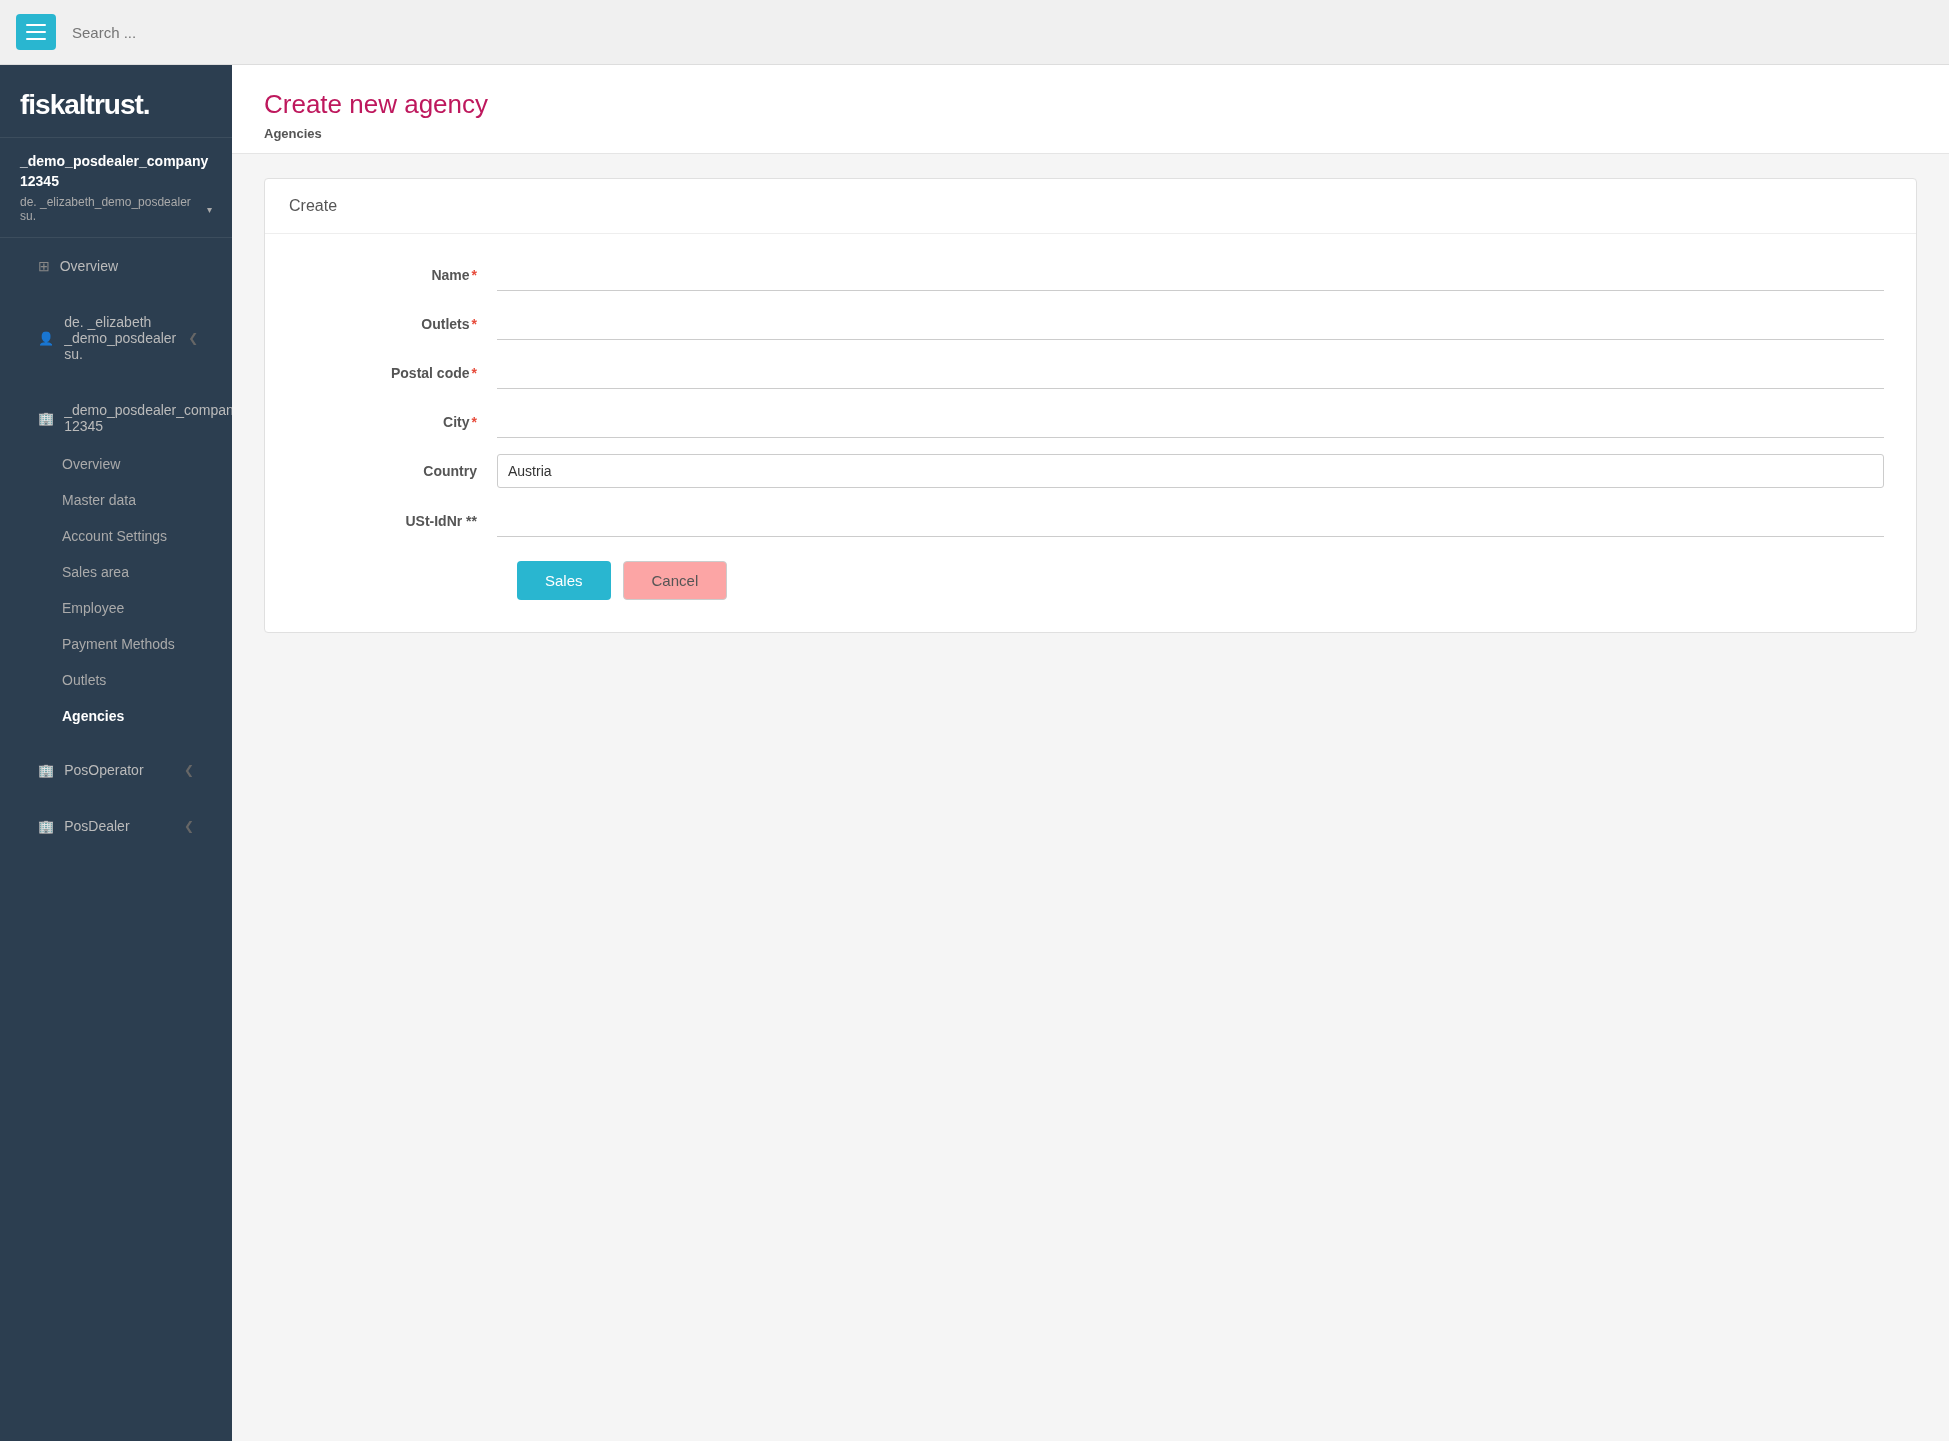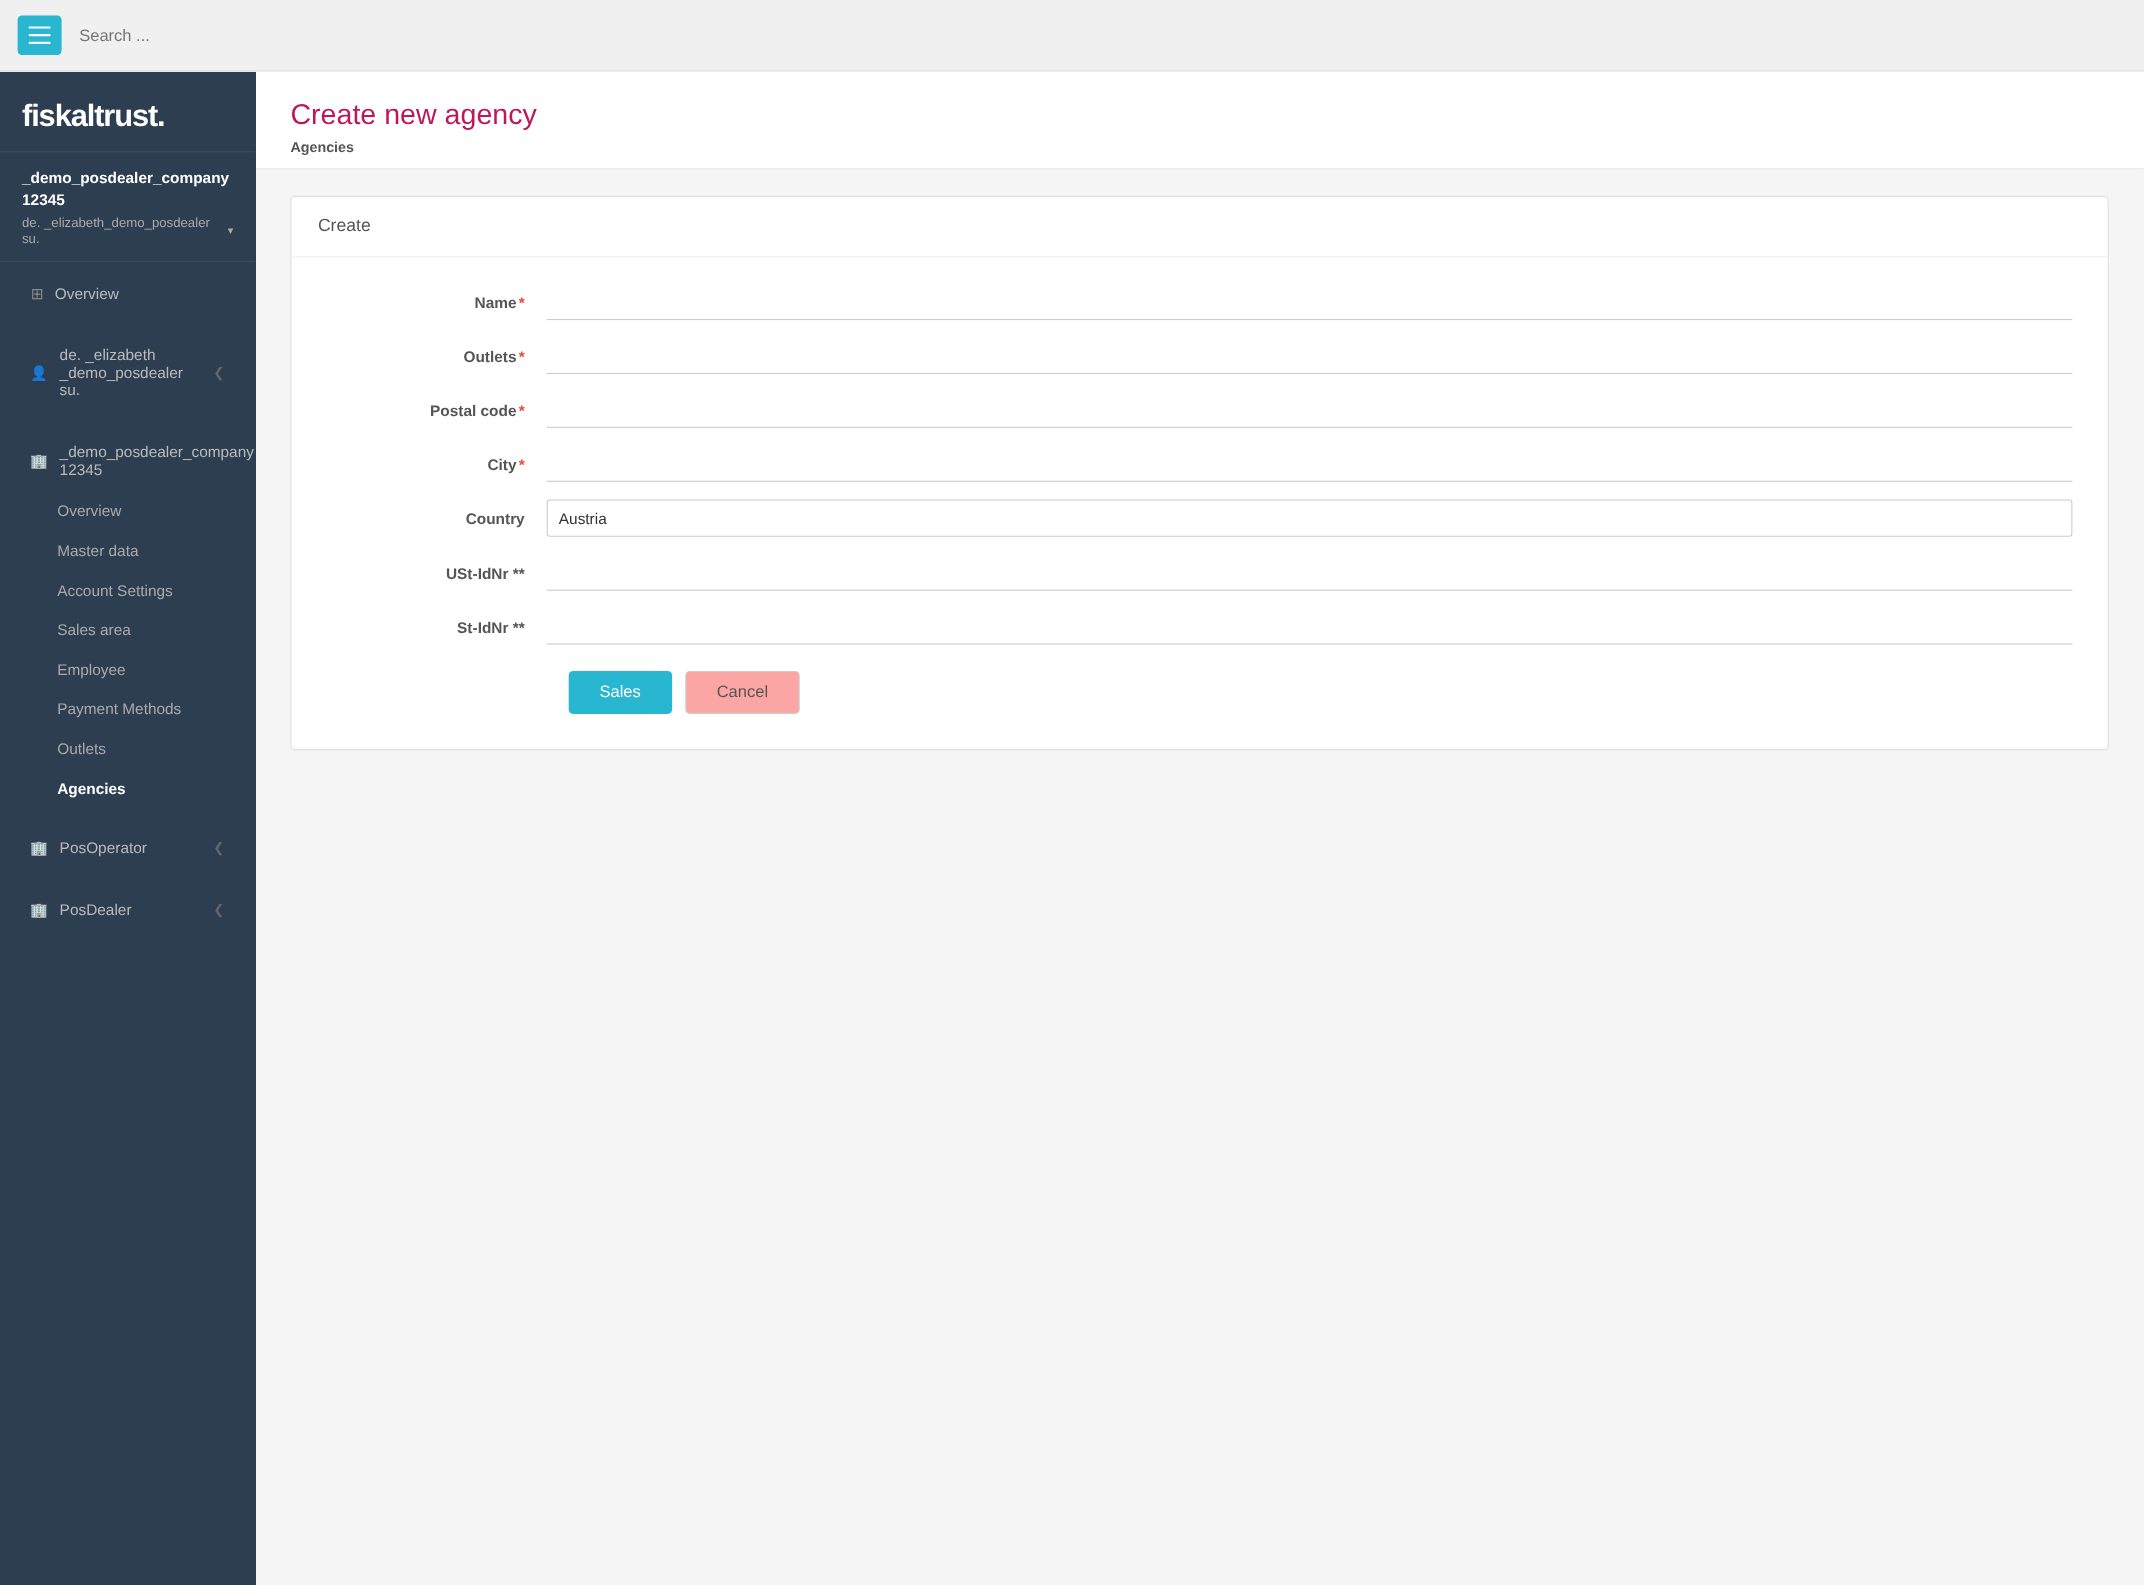--- a/index.html
+++ b/index.html
@@ -90,21 +90,21 @@
       align-items: center;
       gap: 4px;
     }
     .sidebar-user .user-name .chevron {
       color: #aaa;
       font-size: 10px;
     }
 
     
     .nav-section {
-      padding: 8px 8px;
+      padding: 8px 18px;
     }
     .nav-item {
       display: flex;
       align-items: center;
       padding: 12px 20px;
       cursor: pointer;
       font-size: 14px;
       color: #bbb;
       gap: 10px;
       transition: background 0.15s;
@@ -394,26 +394,20 @@
             </select>
           </div>
 
           <div class="form-row">
             <label class="form-label">
               <span>USt-IdNr **</span>
             </label>
             <input class="form-input" type="text" style="">
           </div>
 
-          <div class="form-row">
-            <label class="form-label">
-              <span>St-IdNr **</span>
-            </label>
-            <input class="form-input" type="text" style="">
-          </div>
 
           <div class="form-actions">
             <button class="btn-save">Sales</button>
             <button class="btn-cancel">Cancel</button>
           </div>
 
         </div>
       </div>
     </div>
   </main>

